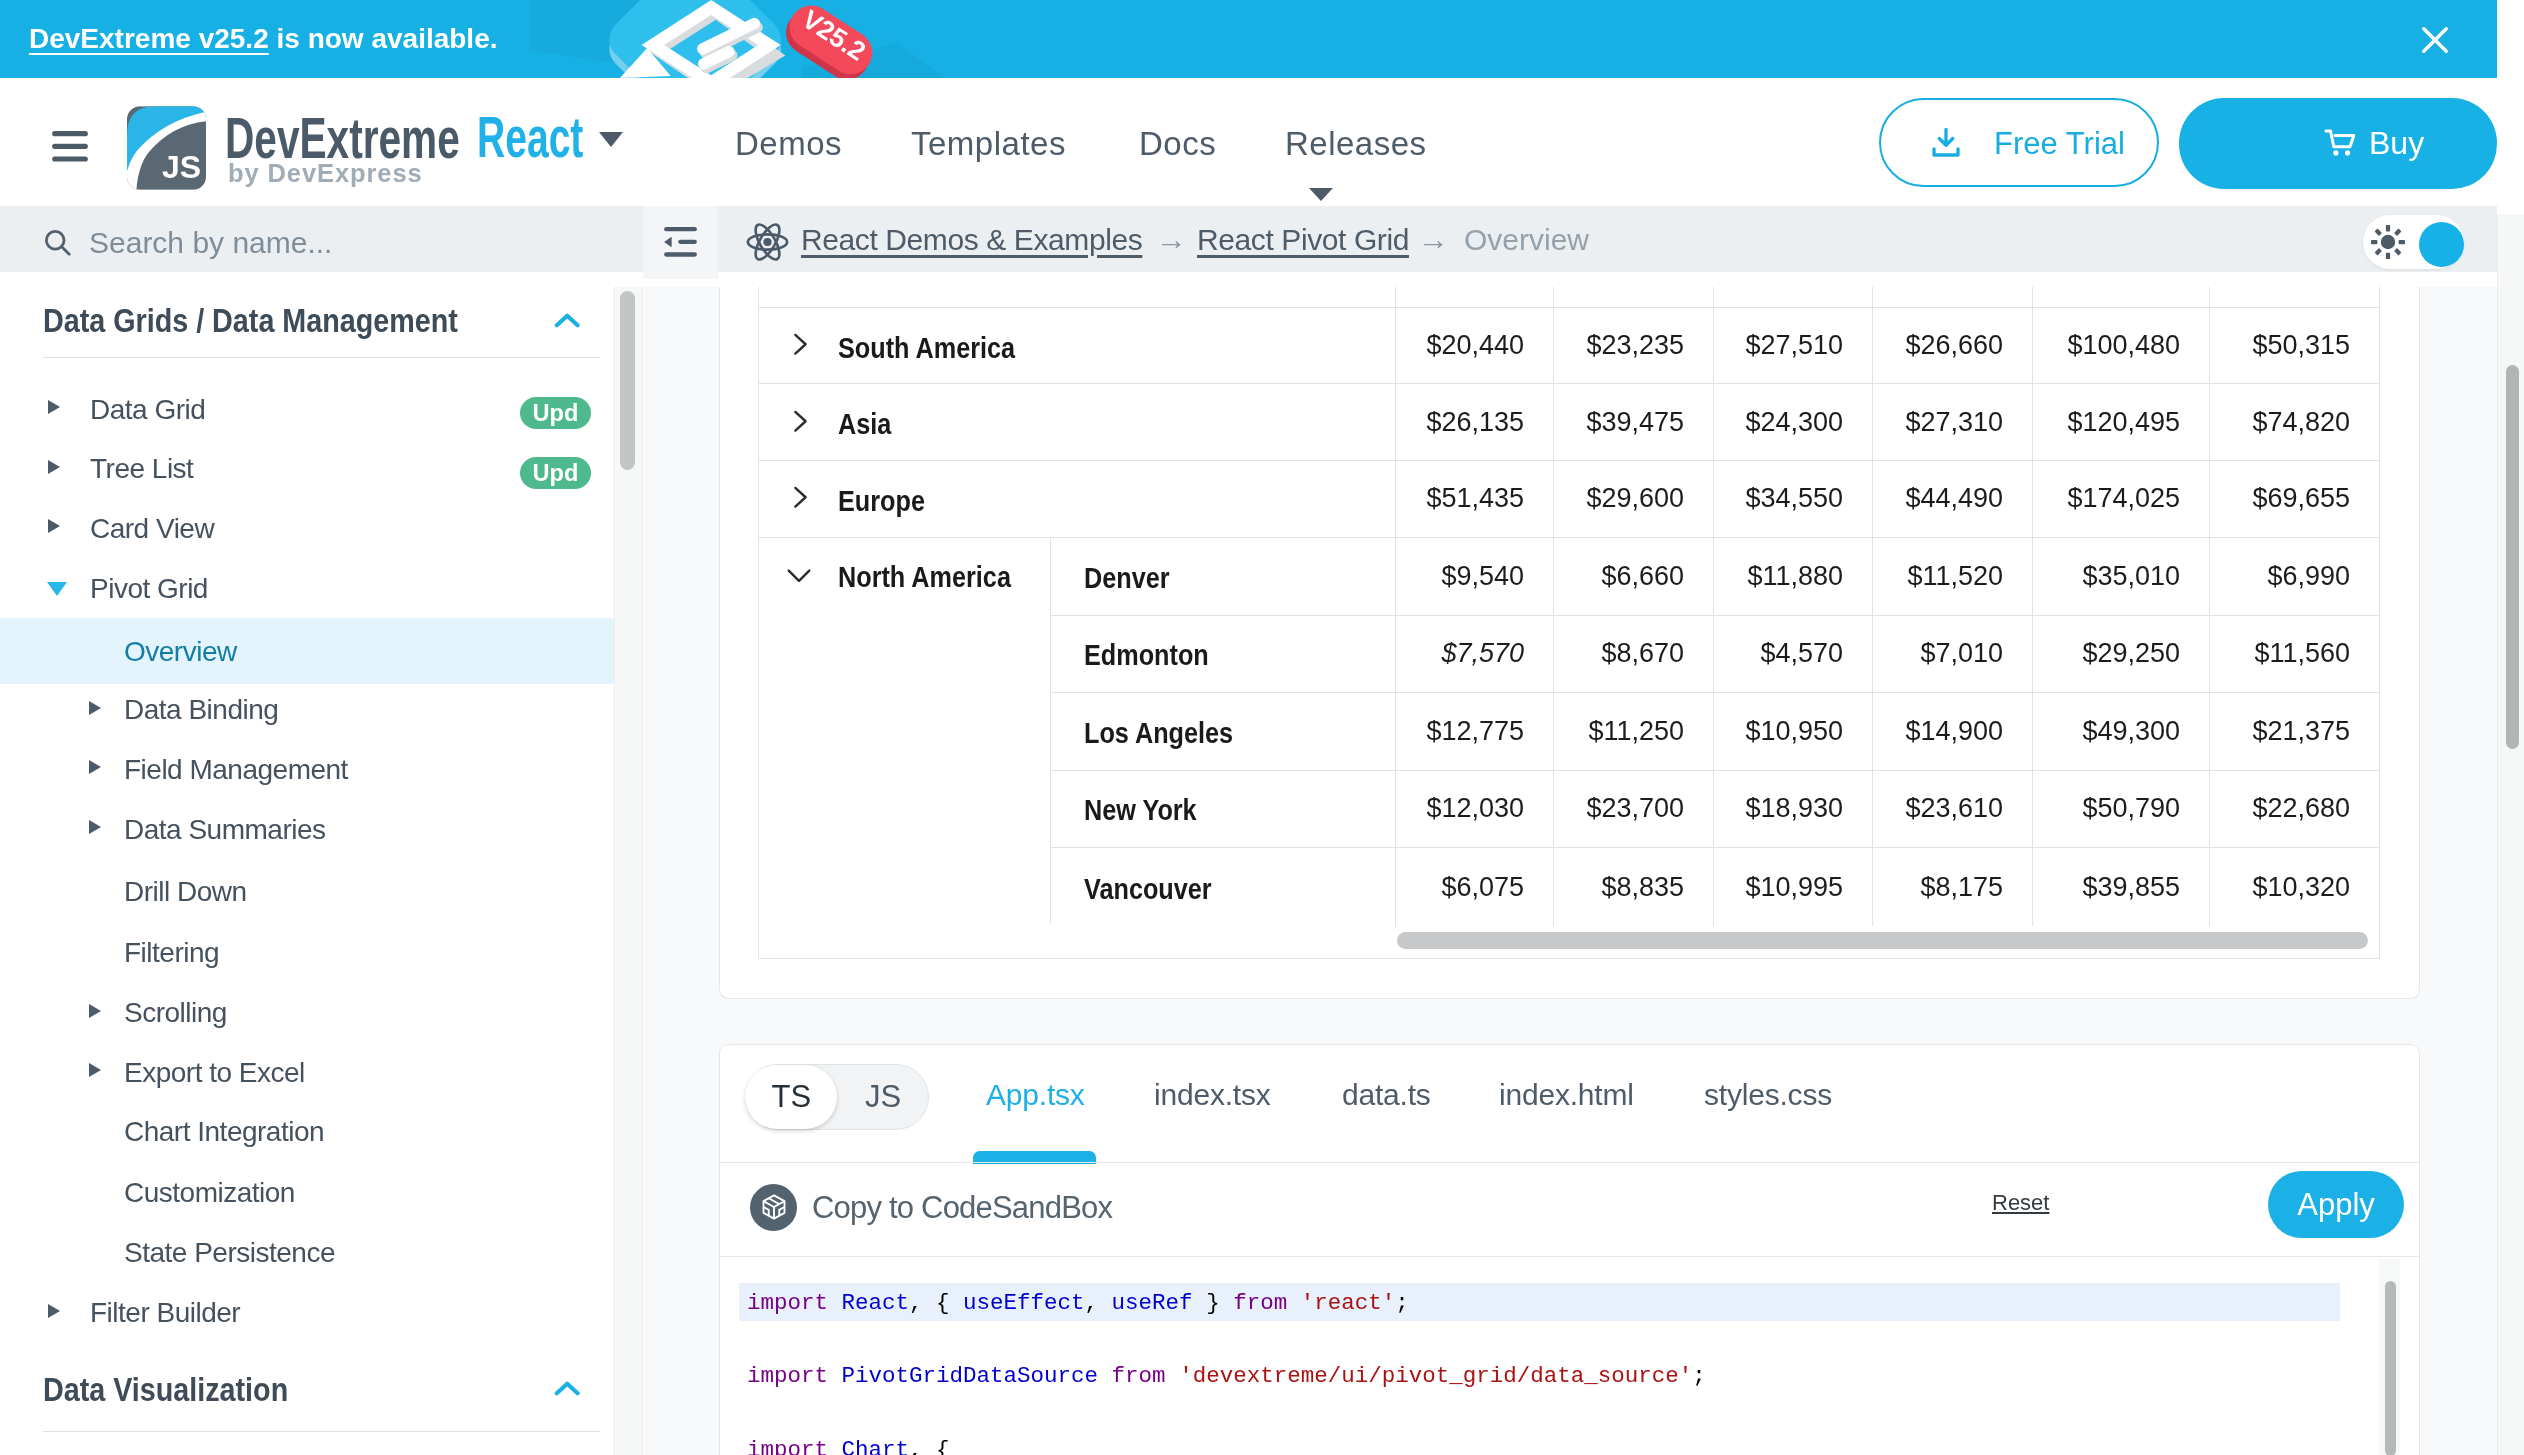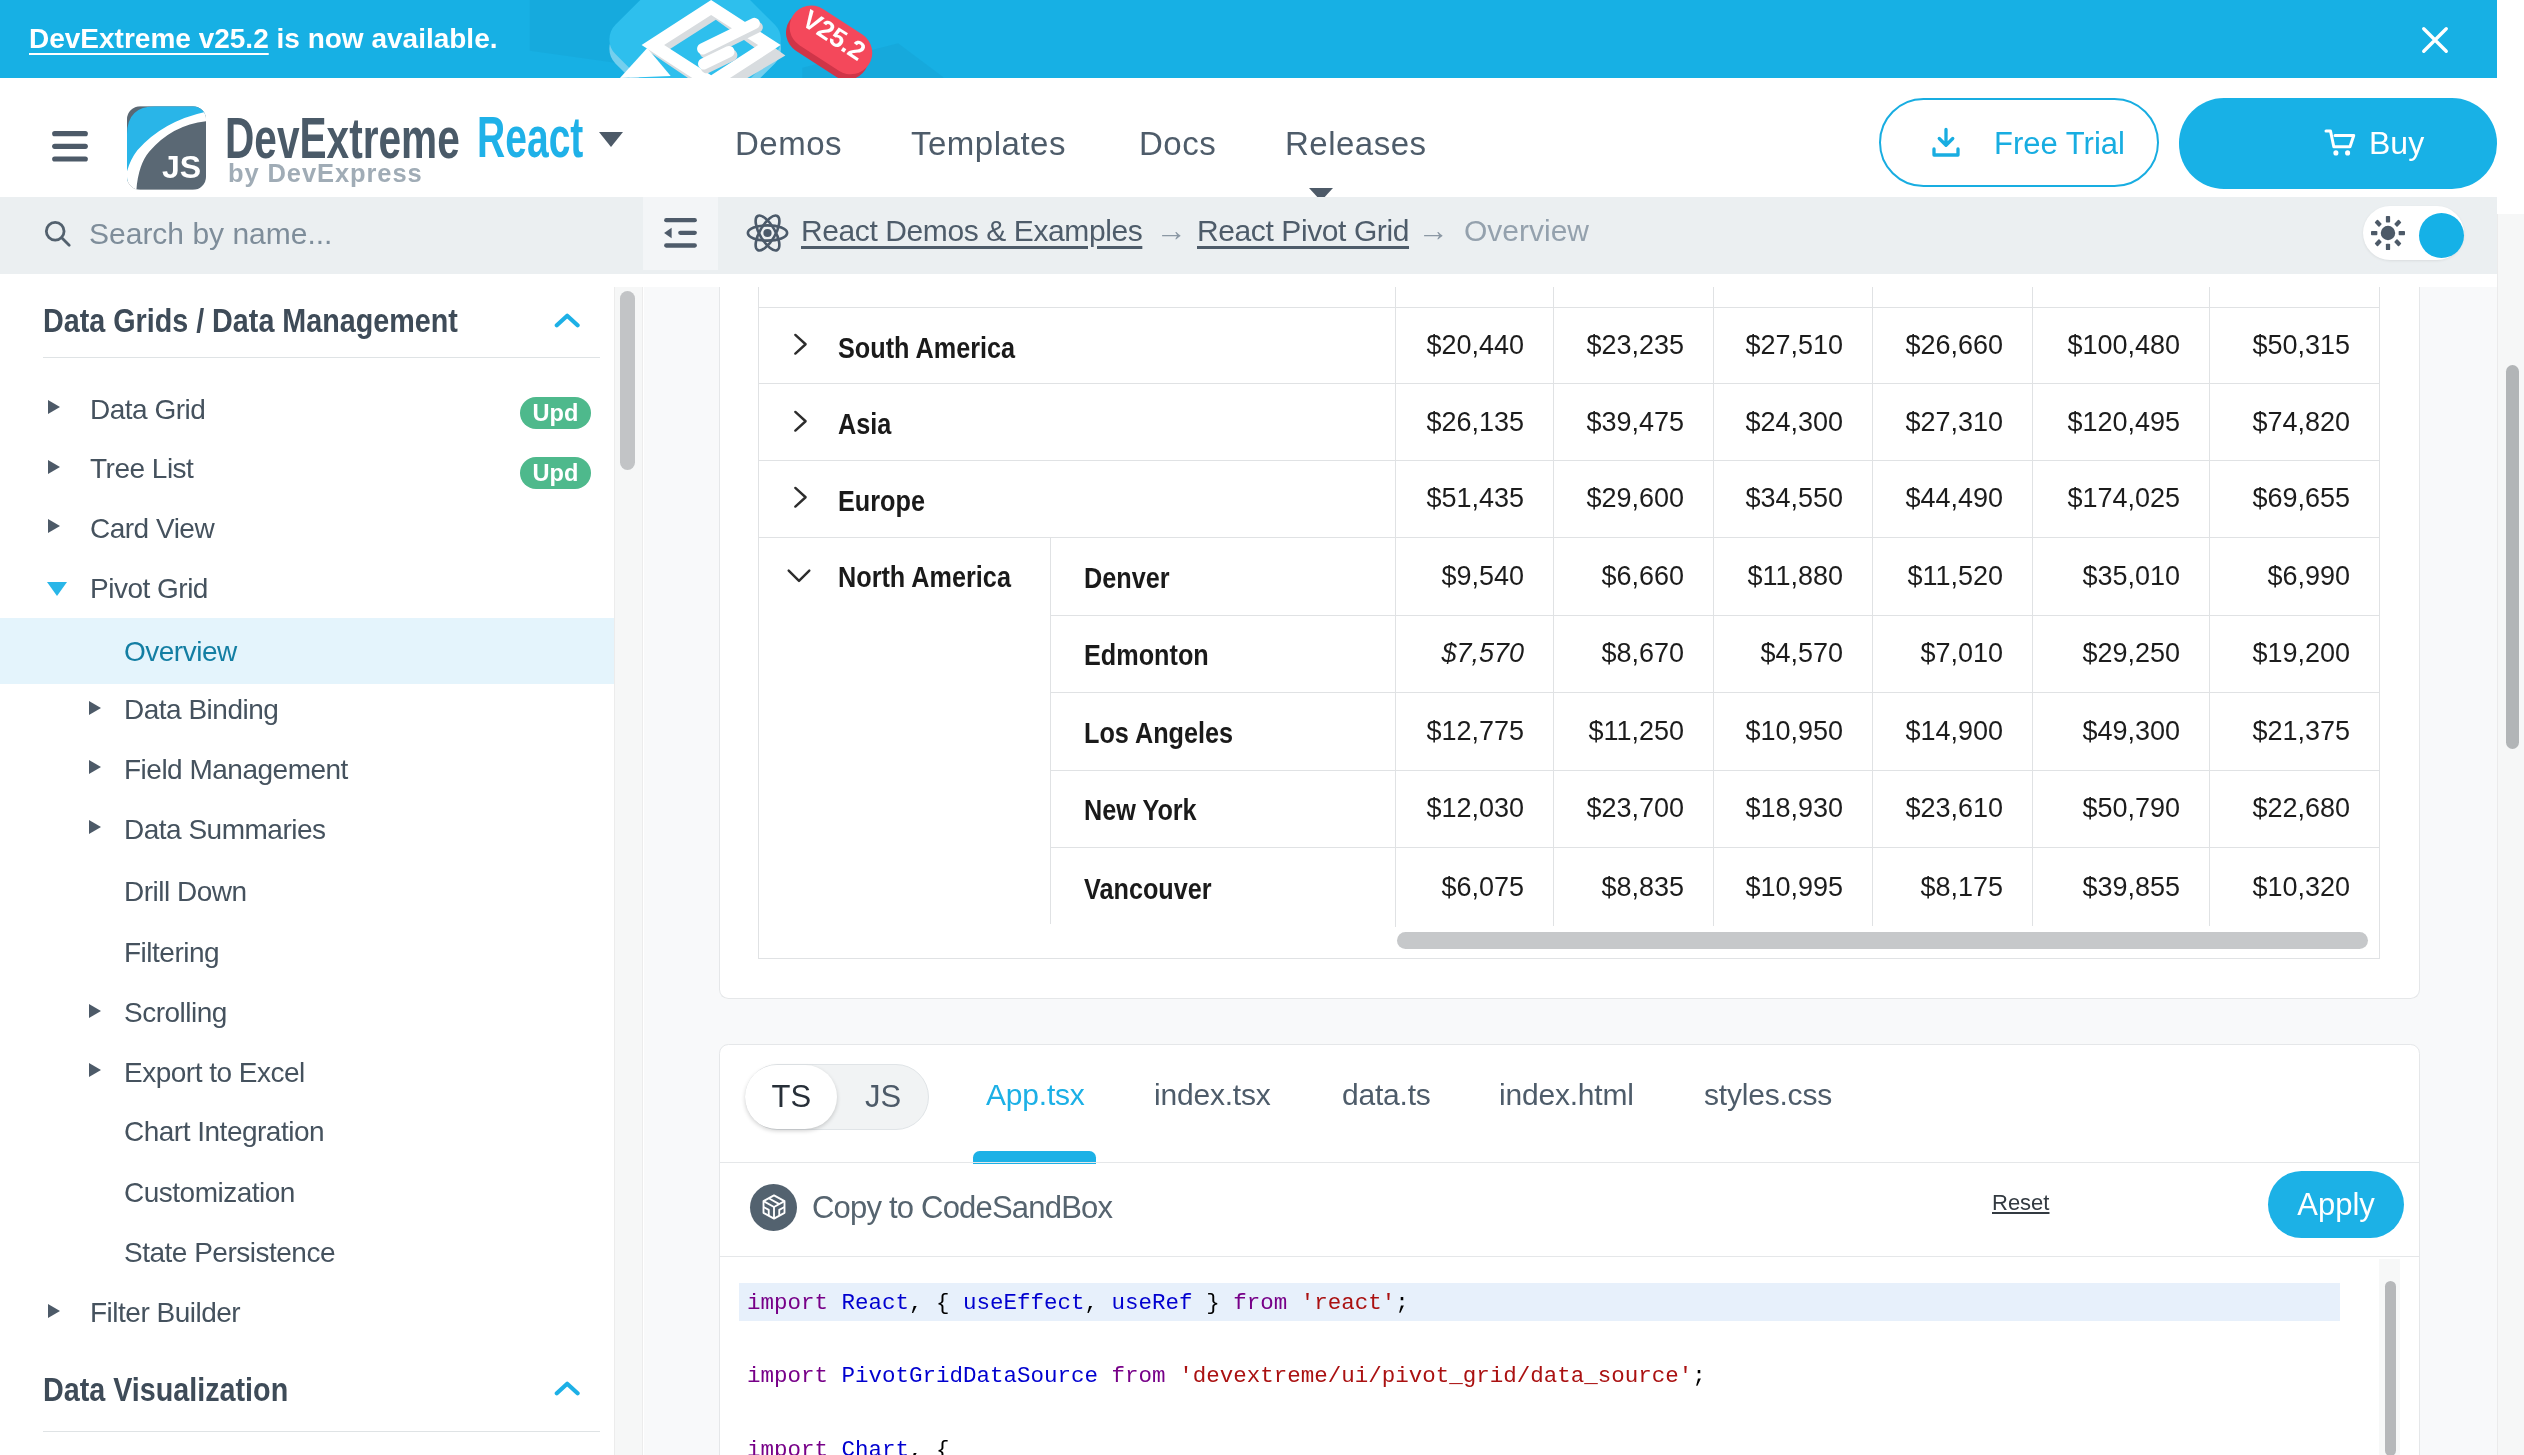--- a/index.html
+++ b/index.html
@@ -85,21 +85,21 @@
 
   <div class="abs" style="left:2179px;top:20px;width:318px;height:91px;background:#18b1e6;border-radius:45px;"></div>
   <svg class="abs" style="left:2323px;top:47px;" width="36" height="36" viewBox="0 0 24 24">
     <path d="M2 4 L5 4 L7.2 14.5 L18 14.5 L20.5 7 L8 7" stroke="#fff" stroke-width="2" fill="none" stroke-linecap="round" stroke-linejoin="round"></path>
     <circle cx="8.6" cy="18.6" r="1.7" fill="#fff"></circle>
     <circle cx="16.4" cy="18.6" r="1.7" fill="#fff"></circle>
   </svg>
   <div class="abs" style="left:2369px;top:47px;font-size:32px;color:#fff;">Buy</div>
 </div>
 
-<div class="abs" id="band" style="left:0;top:197px;width:2497px;height:77px;background:#ebeff1;">
+<div class="abs" id="band" style="left:0;top:206px;width:2497px;height:66px;background:#ebeff1;">
   <div class="abs" style="left:643px;top:0;width:75px;height:73px;background:#f3f5f7;"></div>
   <svg class="abs" style="left:44px;top:23px;" width="28" height="28" viewBox="0 0 30 30">
     <circle cx="12" cy="12" r="9.5" stroke="#53616e" stroke-width="3" fill="none"></circle>
     <path d="M19 19 L27 27" stroke="#53616e" stroke-width="3" stroke-linecap="round"></path>
   </svg>
   <div class="abs" style="left:89px;top:0;height:73px;line-height:73px;font-size:30px;color:#7e8d9a;">Search by name...</div>
 
   <svg class="abs" style="left:664px;top:21px;" width="33" height="30" viewBox="0 0 35 32">
     <rect x="0" y="0" width="35" height="4.6" rx="2.3" fill="#4e5b6a"></rect>
     <rect x="0" y="27" width="35" height="4.6" rx="2.3" fill="#4e5b6a"></rect>
@@ -263,21 +263,21 @@
   <div class="num" style="left:1635px;top:561px;">$11,880</div>
   <div class="num" style="left:1795px;top:561px;">$11,520</div>
   <div class="num" style="left:1972px;top:561px;">$35,010</div>
   <div class="num" style="left:2142px;top:561px;">$6,990</div>
 
   <div class="num" style="left:1316px;top:638px;font-style:italic;">$7,570</div>
   <div class="num" style="left:1476px;top:638px;">$8,670</div>
   <div class="num" style="left:1635px;top:638px;">$4,570</div>
   <div class="num" style="left:1795px;top:638px;">$7,010</div>
   <div class="num" style="left:1972px;top:638px;">$29,250</div>
-  <div class="num" style="left:2142px;top:638px;">$19,200</div>
+  <div class="num" style="left:2142px;top:638px;">$11,560</div>
 
   <div class="num" style="left:1316px;top:716px;">$12,775</div>
   <div class="num" style="left:1476px;top:716px;">$11,250</div>
   <div class="num" style="left:1635px;top:716px;">$10,950</div>
   <div class="num" style="left:1795px;top:716px;">$14,900</div>
   <div class="num" style="left:1972px;top:716px;">$49,300</div>
   <div class="num" style="left:2142px;top:716px;">$21,375</div>
 
   <div class="num" style="left:1316px;top:793px;">$12,030</div>
   <div class="num" style="left:1476px;top:793px;">$23,700</div>

